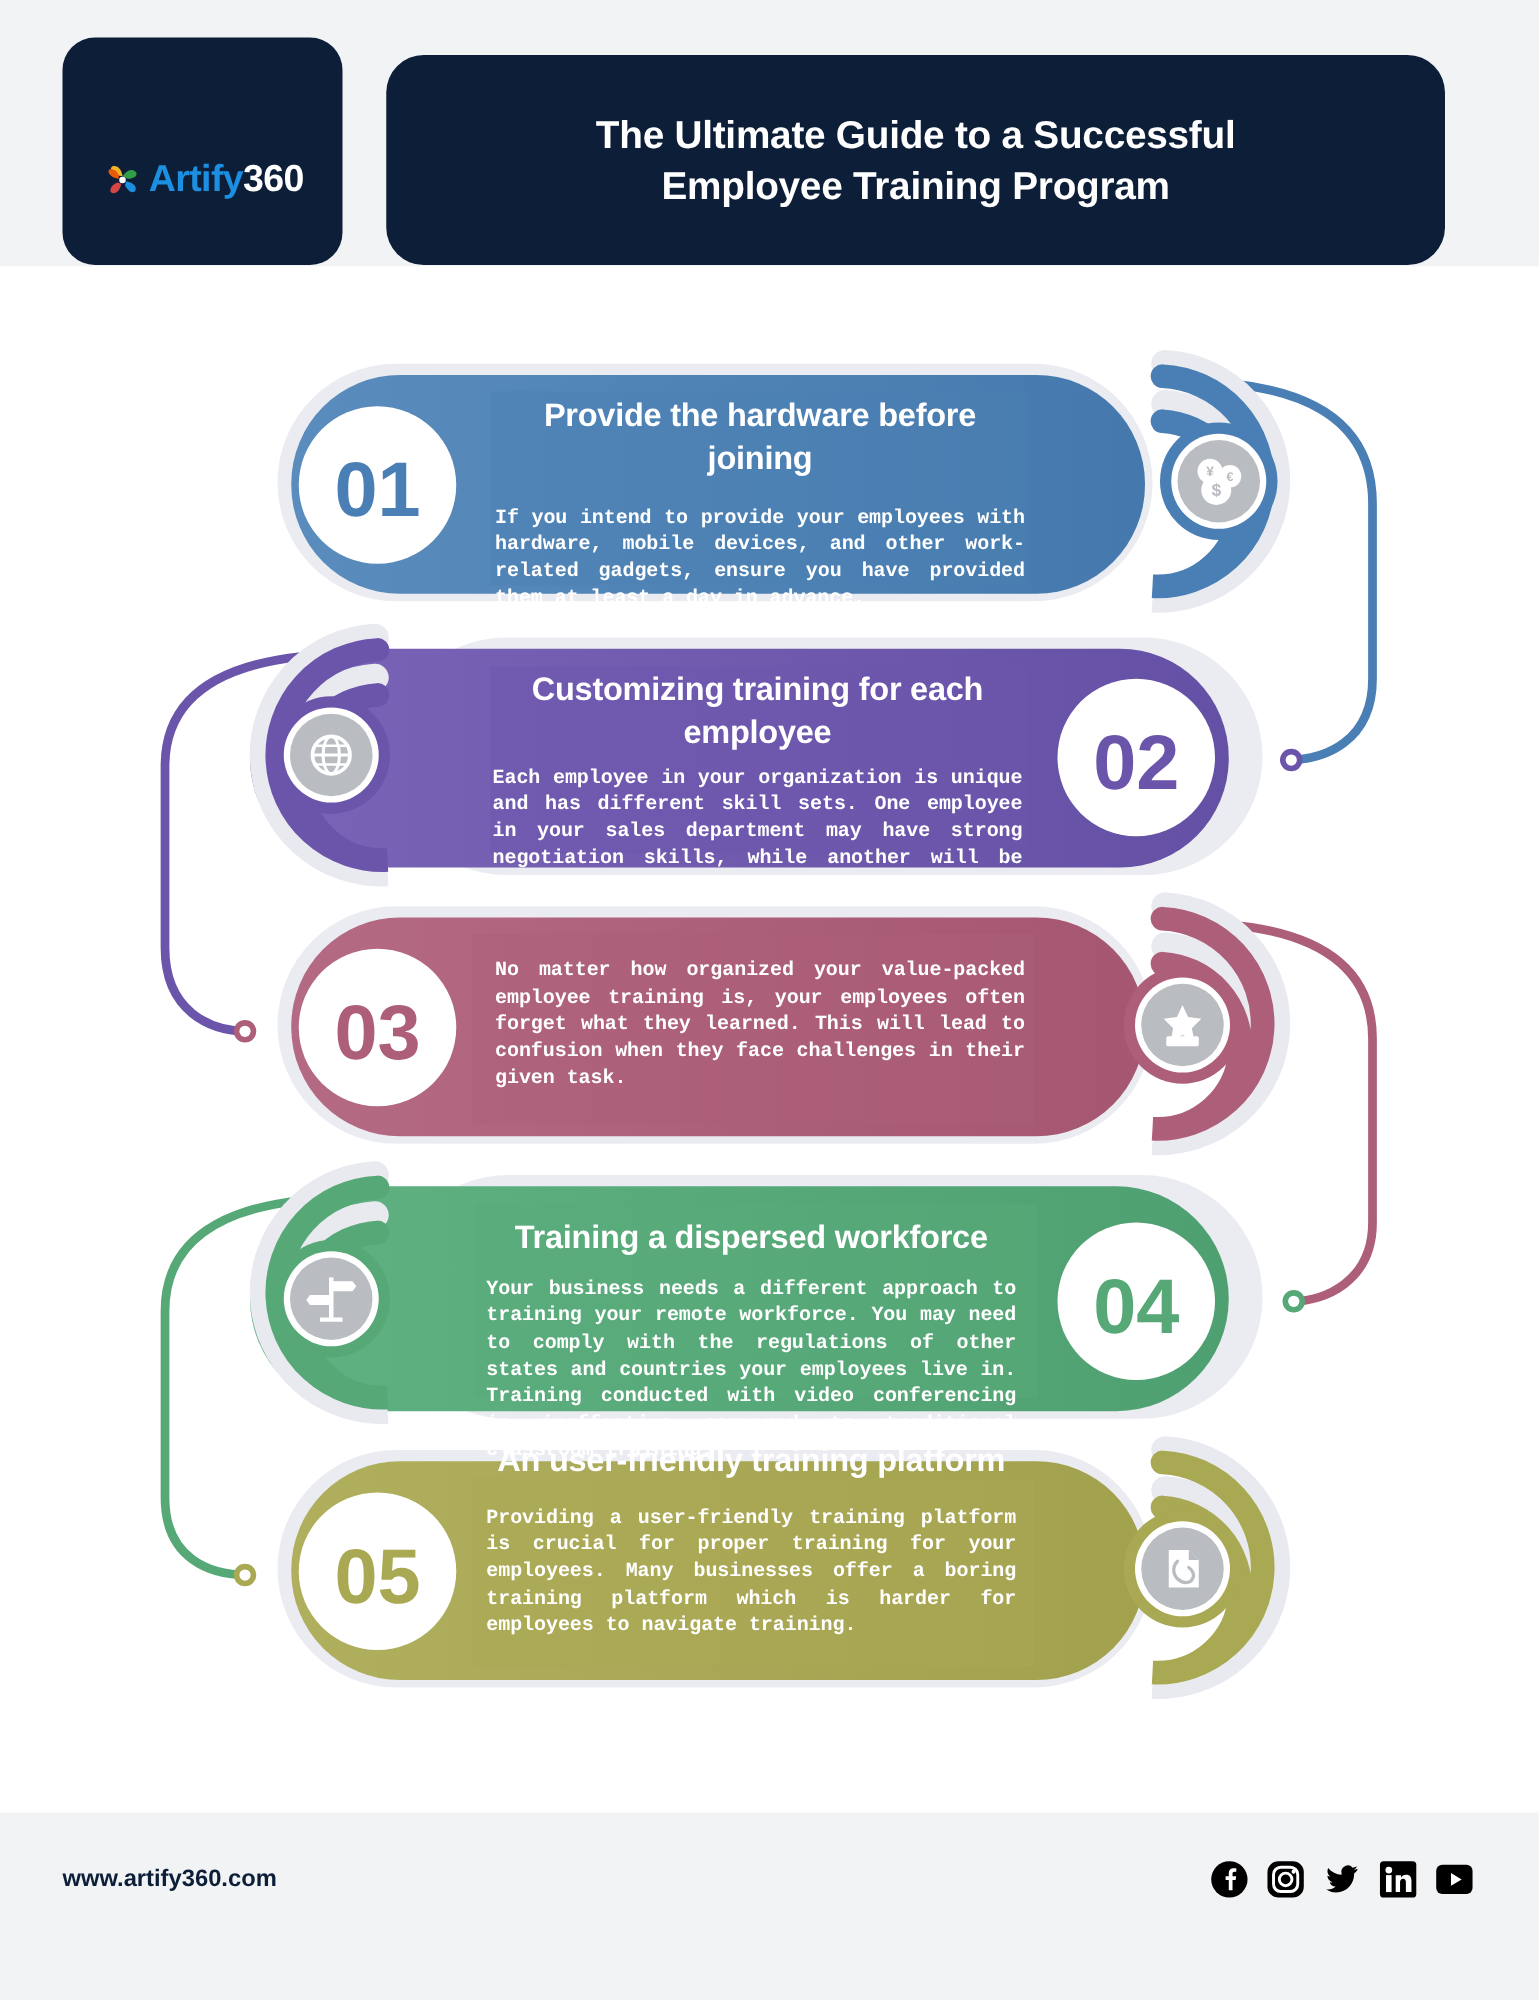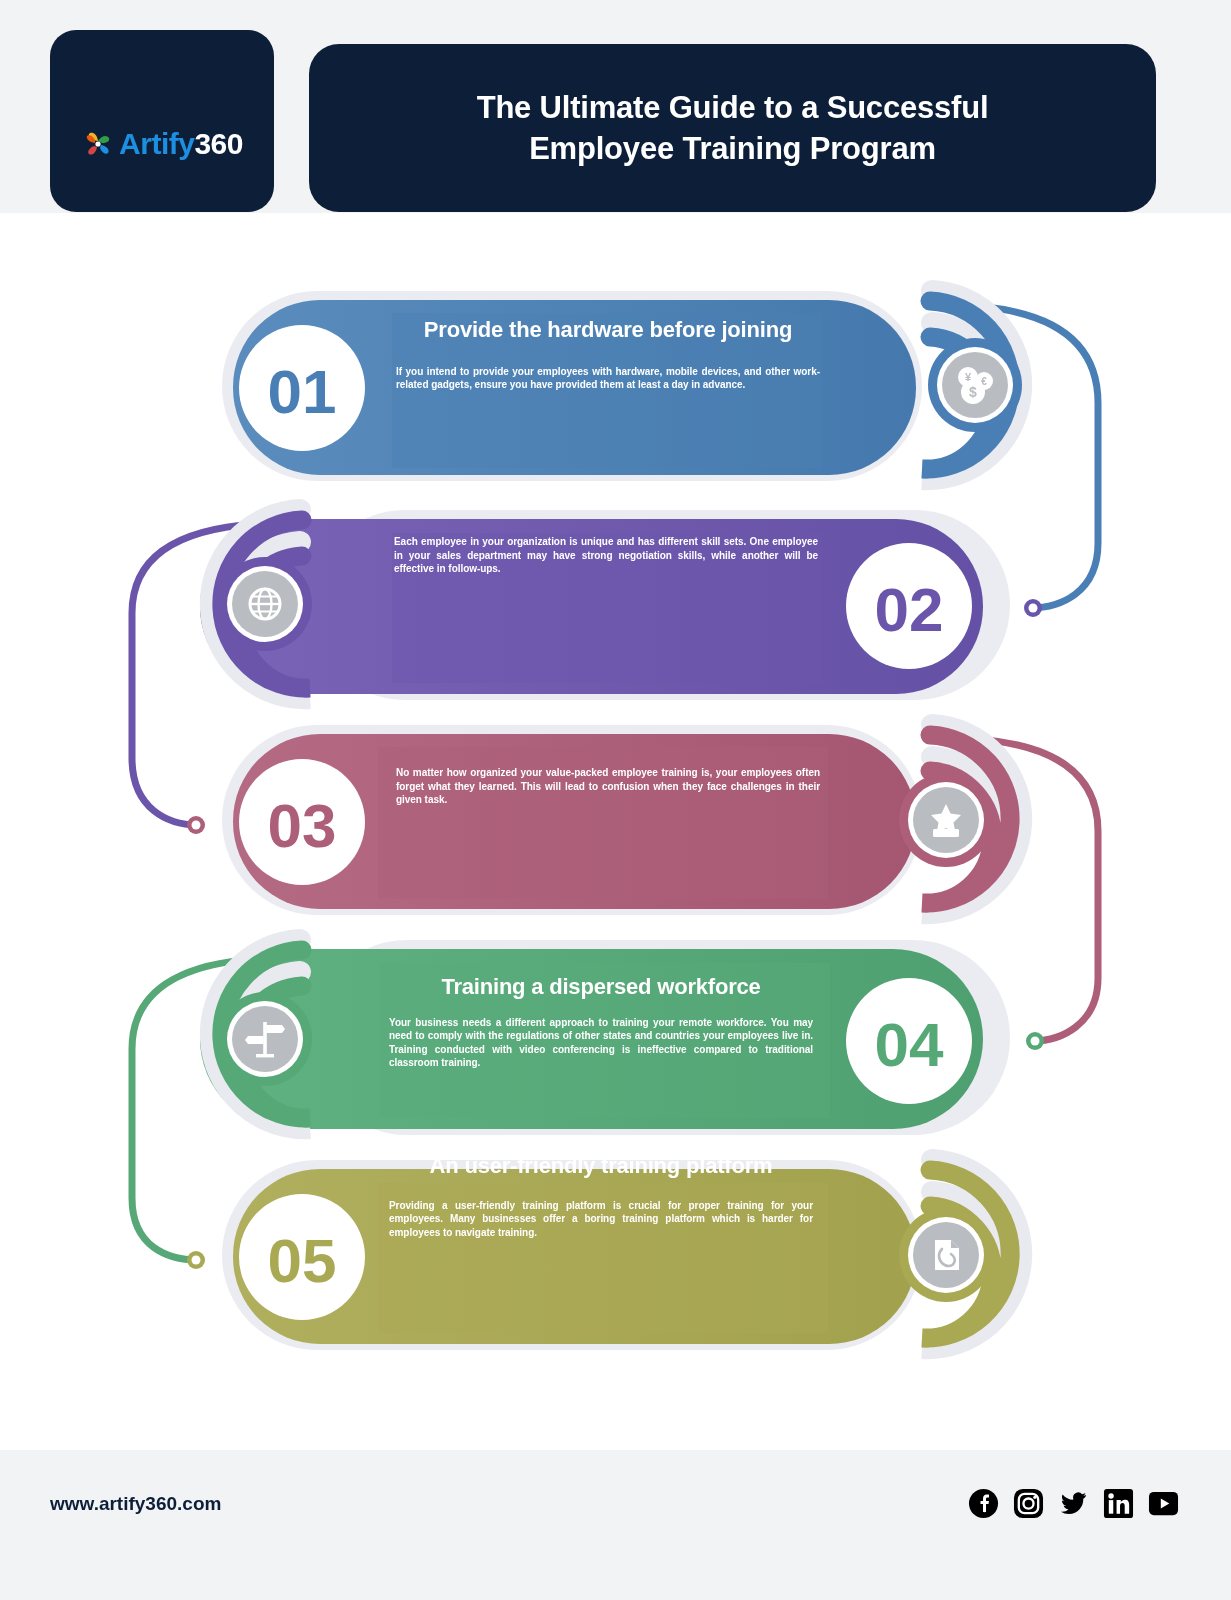--- a/index.html
+++ b/index.html
@@ -70,33 +70,34 @@
     position: absolute;
     left: 0; top: 0;
     width: 1231px; height: 1237px;
   }
 
   .step-text {
     position: absolute;
     color: #ffffff;
   }
   .step-title {
-    font-size: 22px;
+    font-size: 26px;
     font-weight: bold;
     text-align: center;
     line-height: 1.3;
     margin-bottom: 9px;
     letter-spacing: -0.2px;
   }
   .step-desc {
-    font-size: 10px;
+    font-size: 16px;
     font-weight: bold;
     line-height: 1.35;
     text-align: justify;
     letter-spacing: -0.05px;
+    font-family: Liberation Mono, monospace;
   }
 
   
   .footer-band {
     position: absolute;
     left: 0; top: 1450px;
     width: 1231px; height: 150px;
     background: #f2f3f5;
   }
   .footer-url {
@@ -295,20 +296,21 @@
         <text x="302" y="1069" font-size="62" font-weight="bold" fill="#a9a853" text-anchor="middle" font-family="Liberation Sans, sans-serif">05</text>
       </g>
     </svg>
 
     <div class="step-text" style="left:396px; top:103px; width:424px;">
       <div class="step-title">Provide the hardware before joining</div>
       <div class="step-desc" style="margin-top:20px;">If you intend to provide your employees with hardware, mobile devices, and other work-related gadgets, ensure you have provided them at least a day in advance.</div>
     </div>
 
     <div class="step-text" style="left:394px; top:322px; width:424px;">
+      <div class="step-title">Customizing training for each employee</div>
       <div class="step-desc">Each employee in your organization is unique and has different skill sets. One employee in your sales department may have strong negotiation skills, while another will be effective in follow-ups.</div>
     </div>
 
     <div class="step-text" style="left:396px; top:533px; width:424px;">
       <div class="step-desc" style="margin-top:20px;">No matter how organized your value-packed employee training is, your employees often forget what they learned. This will lead to confusion when they face challenges in their given task.</div>
     </div>
 
     <div class="step-text" style="left:389px; top:760px; width:424px;">
       <div class="step-title">Training a dispersed workforce</div>
       <div class="step-desc" style="margin-top:14px;">Your business needs a different approach to training your remote workforce. You may need to comply with the regulations of other states and countries your employees live in. Training conducted with video conferencing is ineffective compared to traditional classroom training.</div>

